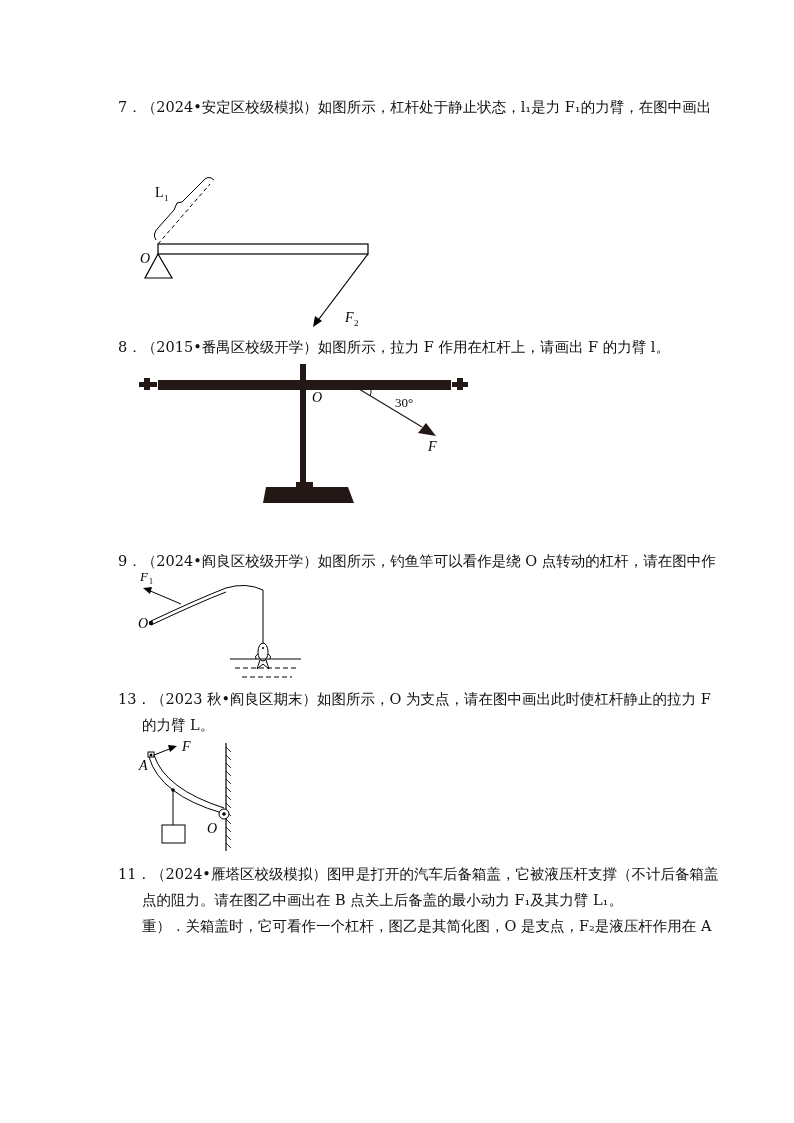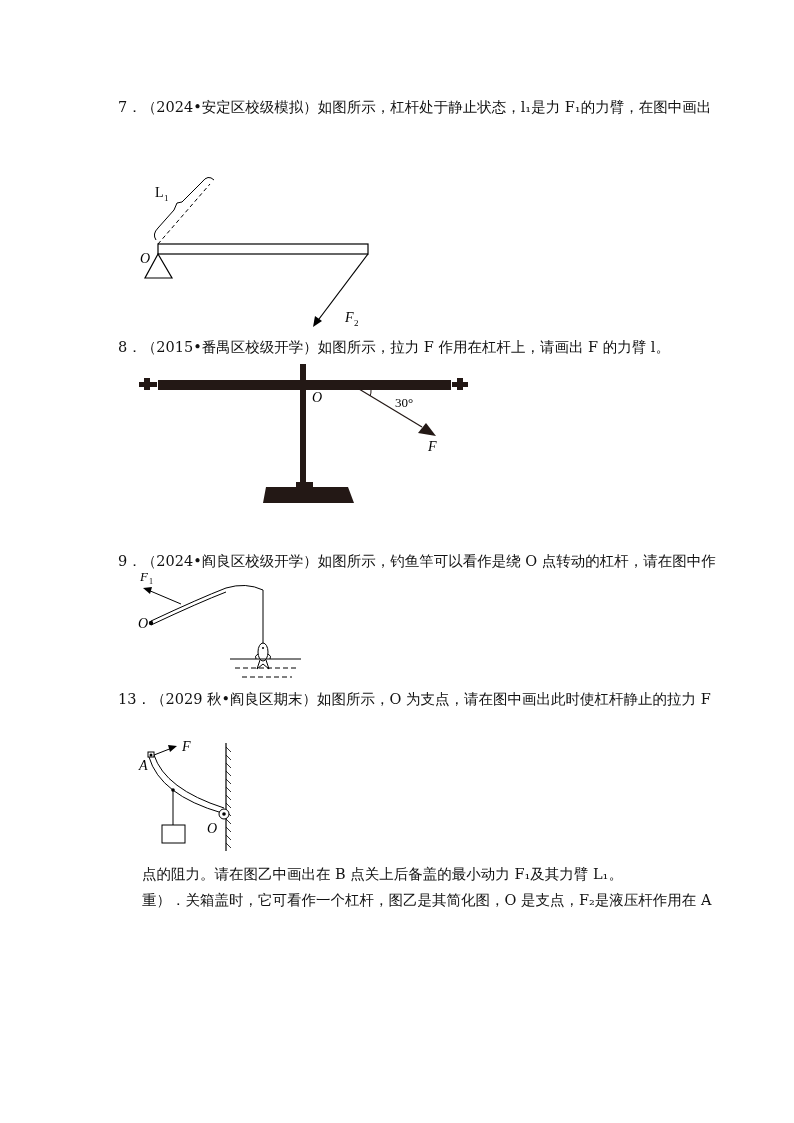--- a/index.html
+++ b/index.html
@@ -91,22 +91,23 @@
   <line x1="100" y1="99" x2="171" y2="99" stroke="#000" stroke-width="1"></line>
   <line x1="105" y1="108" x2="168" y2="108" stroke="#000" stroke-width="1" stroke-dasharray="5,3"></line>
   <line x1="112" y1="117" x2="162" y2="117" stroke="#000" stroke-width="1" stroke-dasharray="5,3"></line>
   <text x="8" y="68" font-size="14" font-style="italic">O</text>
   <text x="10" y="21" font-size="13" font-style="italic">F</text>
   <text x="19" y="24" font-size="8">1</text>
 </svg>
 
 <div class="q" style="top:686px;">
   <div class="line">
-    <span>13．</span><span>（2029 秋•阎良区期末）</span><span>如图所示，O 为支点，请在图中画出此时使杠杆静止的拉力 F</span>
+    <span>13．</span><span>（2023 秋•阎良区期末）</span><span>如图所示，O 为支点，请在图中画出此时使杠杆静止的拉力 F</span>
   </div>
+  <div class="line indent">的力臂 L。</div>
 </div>
 
 <svg class="fig" style="left:130px;top:735px;" width="130" height="120" viewBox="0 0 130 120">
 
   <line x1="96" y1="8" x2="96" y2="116" stroke="#000" stroke-width="1.2"></line>
   <g stroke="#000" stroke-width="0.8">
     <line x1="96" y1="12" x2="101" y2="17"></line>
       <line x1="96" y1="20" x2="101" y2="25"></line>
     <line x1="96" y1="28" x2="101" y2="33"></line>
       <line x1="96" y1="36" x2="101" y2="41"></line>
@@ -133,15 +134,18 @@
 
   <circle cx="43" cy="55" r="1.8" fill="#000"></circle>
   <line x1="43" y1="55" x2="43" y2="90" stroke="#000" stroke-width="1"></line>
   <rect x="32" y="90" width="23" height="18" fill="#fff" stroke="#000" stroke-width="1"></rect>
   <text x="9" y="35" font-size="14" font-style="italic">A</text>
   <text x="52" y="16" font-size="14" font-style="italic">F</text>
   <text x="77" y="98" font-size="14" font-style="italic">O</text>
 </svg>
 
 <div class="q" style="top:861px;">
+  <div class="line">
+    <span>11．</span><span>（2024•雁塔区校级模拟）</span><span>图甲是打开的汽车后备箱盖，它被液压杆支撑（不计后备箱盖</span>
+  </div>
   <div class="line indent">点的阻力。请在图乙中画出在 B 点关上后备盖的最小动力 F₁及其力臂 L₁。</div>
   <div class="line indent">重）．关箱盖时，它可看作一个杠杆，图乙是其简化图，O 是支点，F₂是液压杆作用在 A</div>
 </div>
 
 </body></html>

